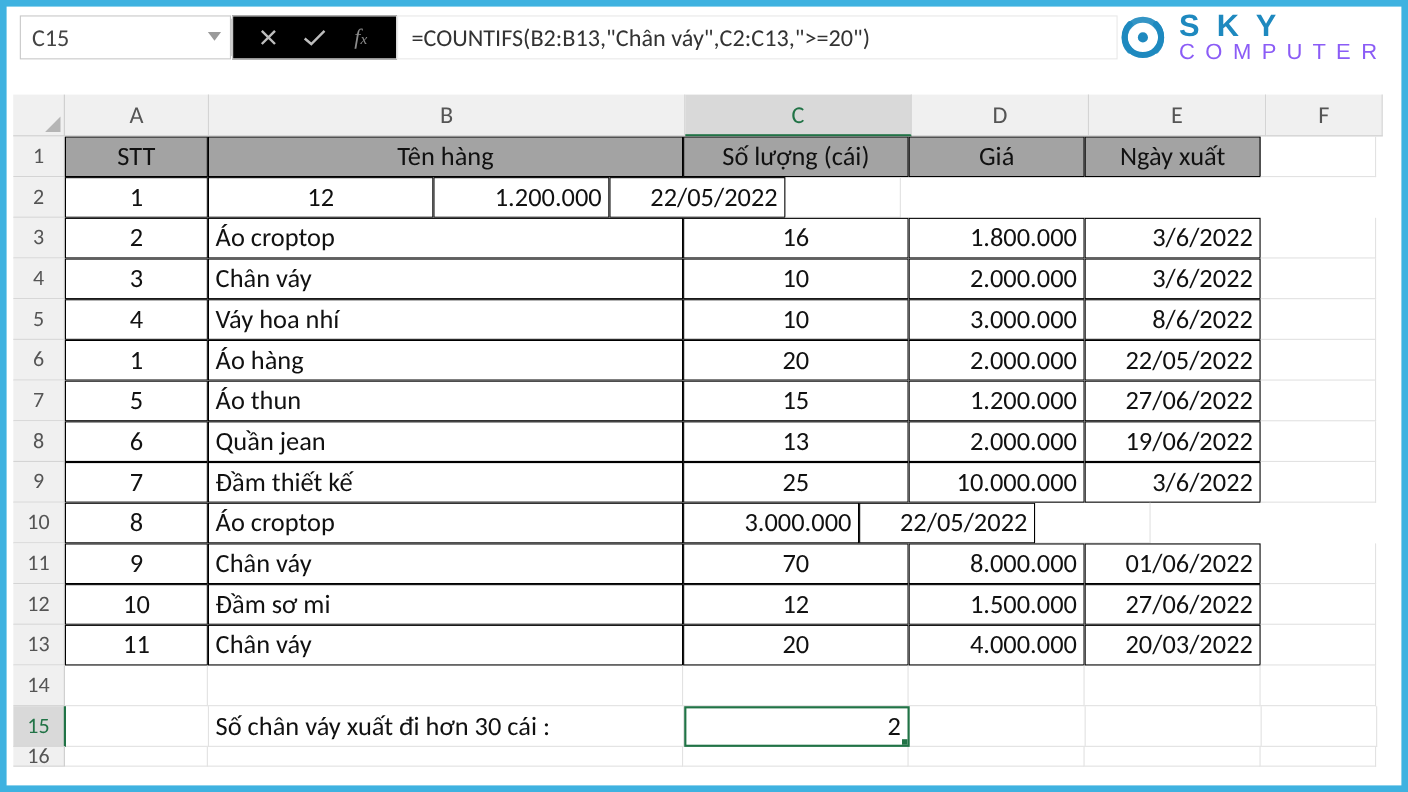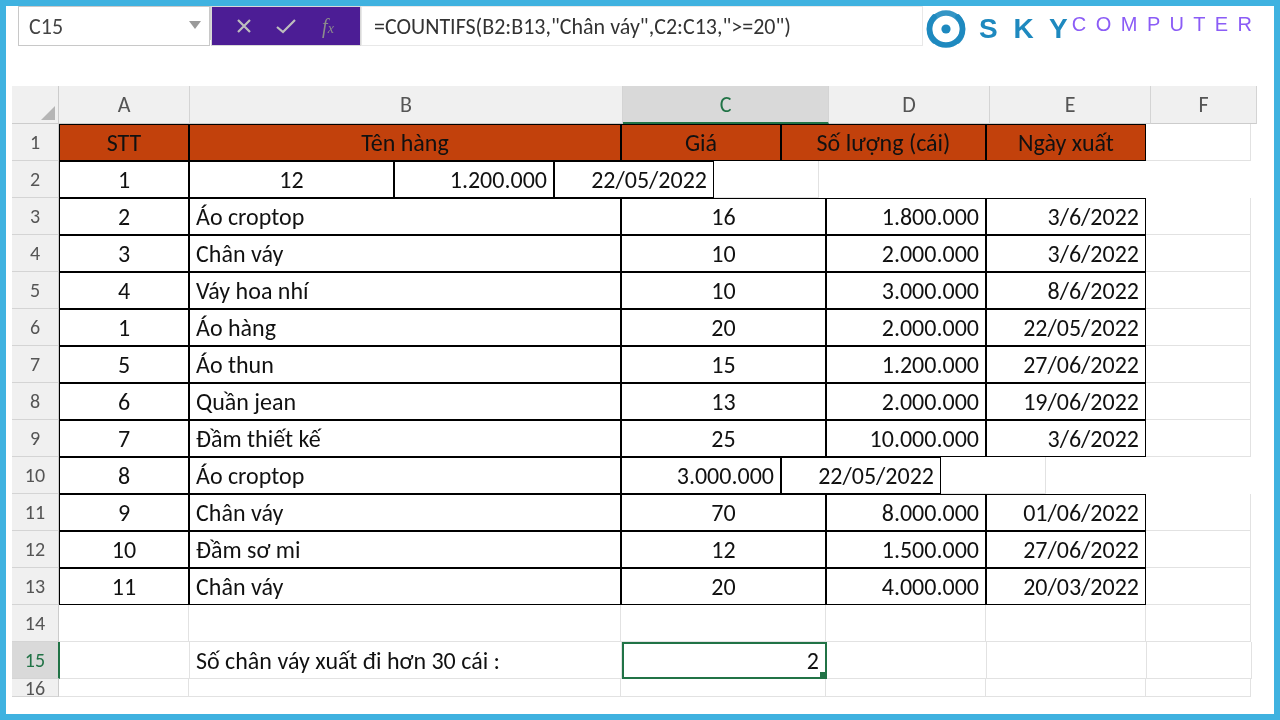--- a/index.html
+++ b/index.html
@@ -1,42 +1,42 @@
 <!DOCTYPE html>
 <html><head>
 <meta charset="utf-8">
 <style>
 html,body{margin:0;padding:0;width:1280px;height:720px;font-family:Calibri,Arial,sans-serif;overflow:hidden;background:#fff}
 .frame{box-sizing:border-box;width:1280px;height:720px;border:6px solid #3fb2e0;background:#fff;position:relative}
-.fbar{display:flex;align-items:flex-start;height:56px;padding:0 12px;}
+.fbar{display:flex;align-items:center;height:56px;padding:0 12px;}
 .namebox{position:relative;width:170px;height:38px;border:1px solid #c8c8c8;background:#fff;display:flex;align-items:center;padding:0 10px;font-size:22px;color:#444}
 .namebox .caret{position:absolute;right:8px;top:14px;width:0;height:0;border-left:6px solid transparent;border-right:6px solid transparent;border-top:8px solid #9a9a9a}
 .sep{width:1px;height:34px;background:#d0d0d0}
-.fbtns{display:flex;align-items:center;gap:6px;border:1px solid #d8d8d8;height:38px;padding:0 14px;background:#4c1d95}
+.fbtns{display:flex;align-items:center;gap:6px;border:1px solid #d8d8d8;height:38px;padding:0 14px;background:#000000}
 .fbtn{width:36px;height:30px;display:flex;align-items:center;justify-content:center;color:#bdbdbd}
 .fbtn svg{display:block}
 .fx{font-style:italic;font-family:serif;color:#8c8c8c;font-size:20px}
 .formula{flex:1;height:38px;display:flex;align-items:center;padding:0 12px;font-size:22px;color:#333;border:1px solid #e8e8e8;background:#fff}
 .logo{display:flex;align-items:center;gap:10px;padding-right:8px}
 .logo-mark{width:46px;height:46px}
-.logo-txt{display:flex;flex-direction:row;line-height:1.05}
+.logo-txt{display:flex;flex-direction:column;line-height:1.05}
 .logo-sky{font-family:Arial,sans-serif;font-weight:700;letter-spacing:4px;font-size:28px;color:#1e89bf}
 .logo-comp{font-family:Arial,sans-serif;letter-spacing:2px;font-size:20px;color:#8b5cf6}
 .sheet{position:absolute;left:6px;right:6px;top:80px;bottom:6px;display:flex;flex-direction:column}
 .hdrrow{display:flex;height:38px}
 .corner{width:46px;background:#f0f0f0;border-right:1px solid #ccc;border-bottom:1px solid #ccc;position:relative}
 .corner::after{content:"";position:absolute;right:3px;bottom:3px;width:0;height:0;border-left:14px solid transparent;border-bottom:14px solid #b5b5b5}
 .colh{background:#f0f0f0;border-right:1px solid #d4d4d4;border-bottom:1px solid #ccc;display:flex;align-items:center;justify-content:center;font-size:22px;color:#555}
 .colh.sel{background:#d9d9d9;border-bottom:2px solid #217346;color:#217346;font-weight:500}
 .gridbody{flex:1;overflow:hidden}
 .row{display:flex;height:37px}
 .rowh{width:46px;background:#f0f0f0;border-right:1px solid #ccc;border-bottom:1px solid #d4d4d4;display:flex;align-items:center;justify-content:center;font-size:20px;color:#555}
 .rowh.sel{background:#d9d9d9;border-right:2px solid #217346;color:#217346}
 .cell{border-right:1px solid #e2e2e2;border-bottom:1px solid #e2e2e2;display:flex;align-items:center;padding:0 6px;font-size:24px;color:#111;box-sizing:border-box;overflow:hidden;white-space:nowrap}
-.bhdr{background:#c2410c;font-weight:400;justify-content:center;border:1px solid #000!important}
+.bhdr{background:#a3a3a3;font-weight:400;justify-content:center;border:1px solid #000!important}
 .bcell{border:1px solid #000!important;background:#fff}
 .ac{justify-content:center}
 .ar{justify-content:flex-end}
 .wA{width:130px}.wB{width:432px}.wC{width:205px}.wD{width:160px}.wE{width:160px}.wF{width:105px}
 .selcell{position:relative;border:2px solid #217346!important;background:#fff}
 .selcell::after{content:"";position:absolute;right:-3px;bottom:-3px;width:8px;height:8px;background:#217346}
 </style>
 </head>
 <body>
 <div class="frame">
@@ -86,22 +86,22 @@
     <div class="colh wC sel">C</div>
     <div class="colh wD">D</div>
     <div class="colh wE">E</div>
     <div class="colh wF">F</div>
   </div>
   <div class="gridbody" id="gridbody">
         <div class="row">
           <div class="rowh">1</div>
           <div class="cell wA bhdr">STT</div>
           <div class="cell wB bhdr">Tên hàng</div>
+          <div class="cell wC bhdr">Số lượng (cái)</div>
           <div class="cell wD bhdr">Giá</div>
-          <div class="cell wC bhdr">Số lượng (cái)</div>
           <div class="cell wE bhdr">Ngày xuất</div>
           <div class="cell wF"></div>
         </div>
         <div class="row">
           <div class="rowh">2</div>
           <div class="cell wA bcell ac">1</div>
           <div class="cell wC bcell ac">12</div>
           <div class="cell wD bcell ar">1.200.000</div>
           <div class="cell wE bcell ar">22/05/2022</div>
           <div class="cell wF"></div>

